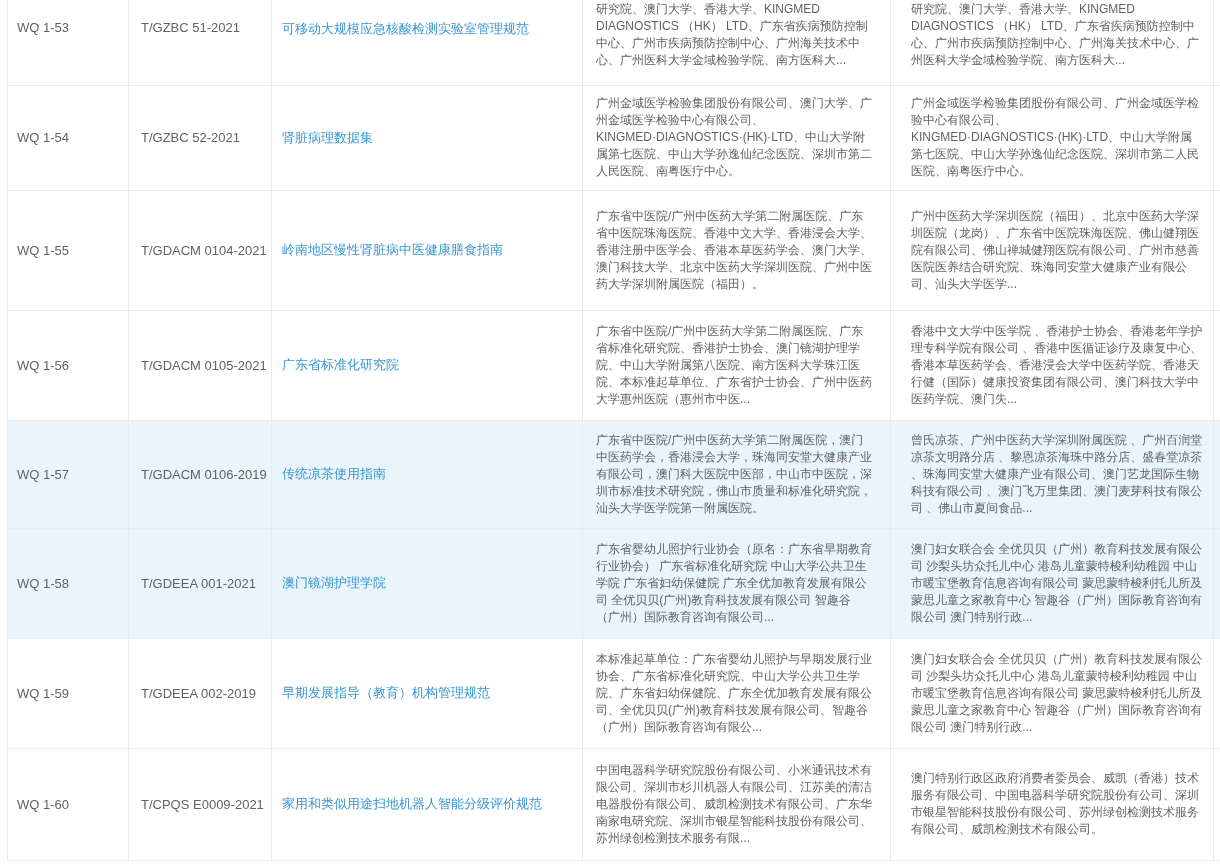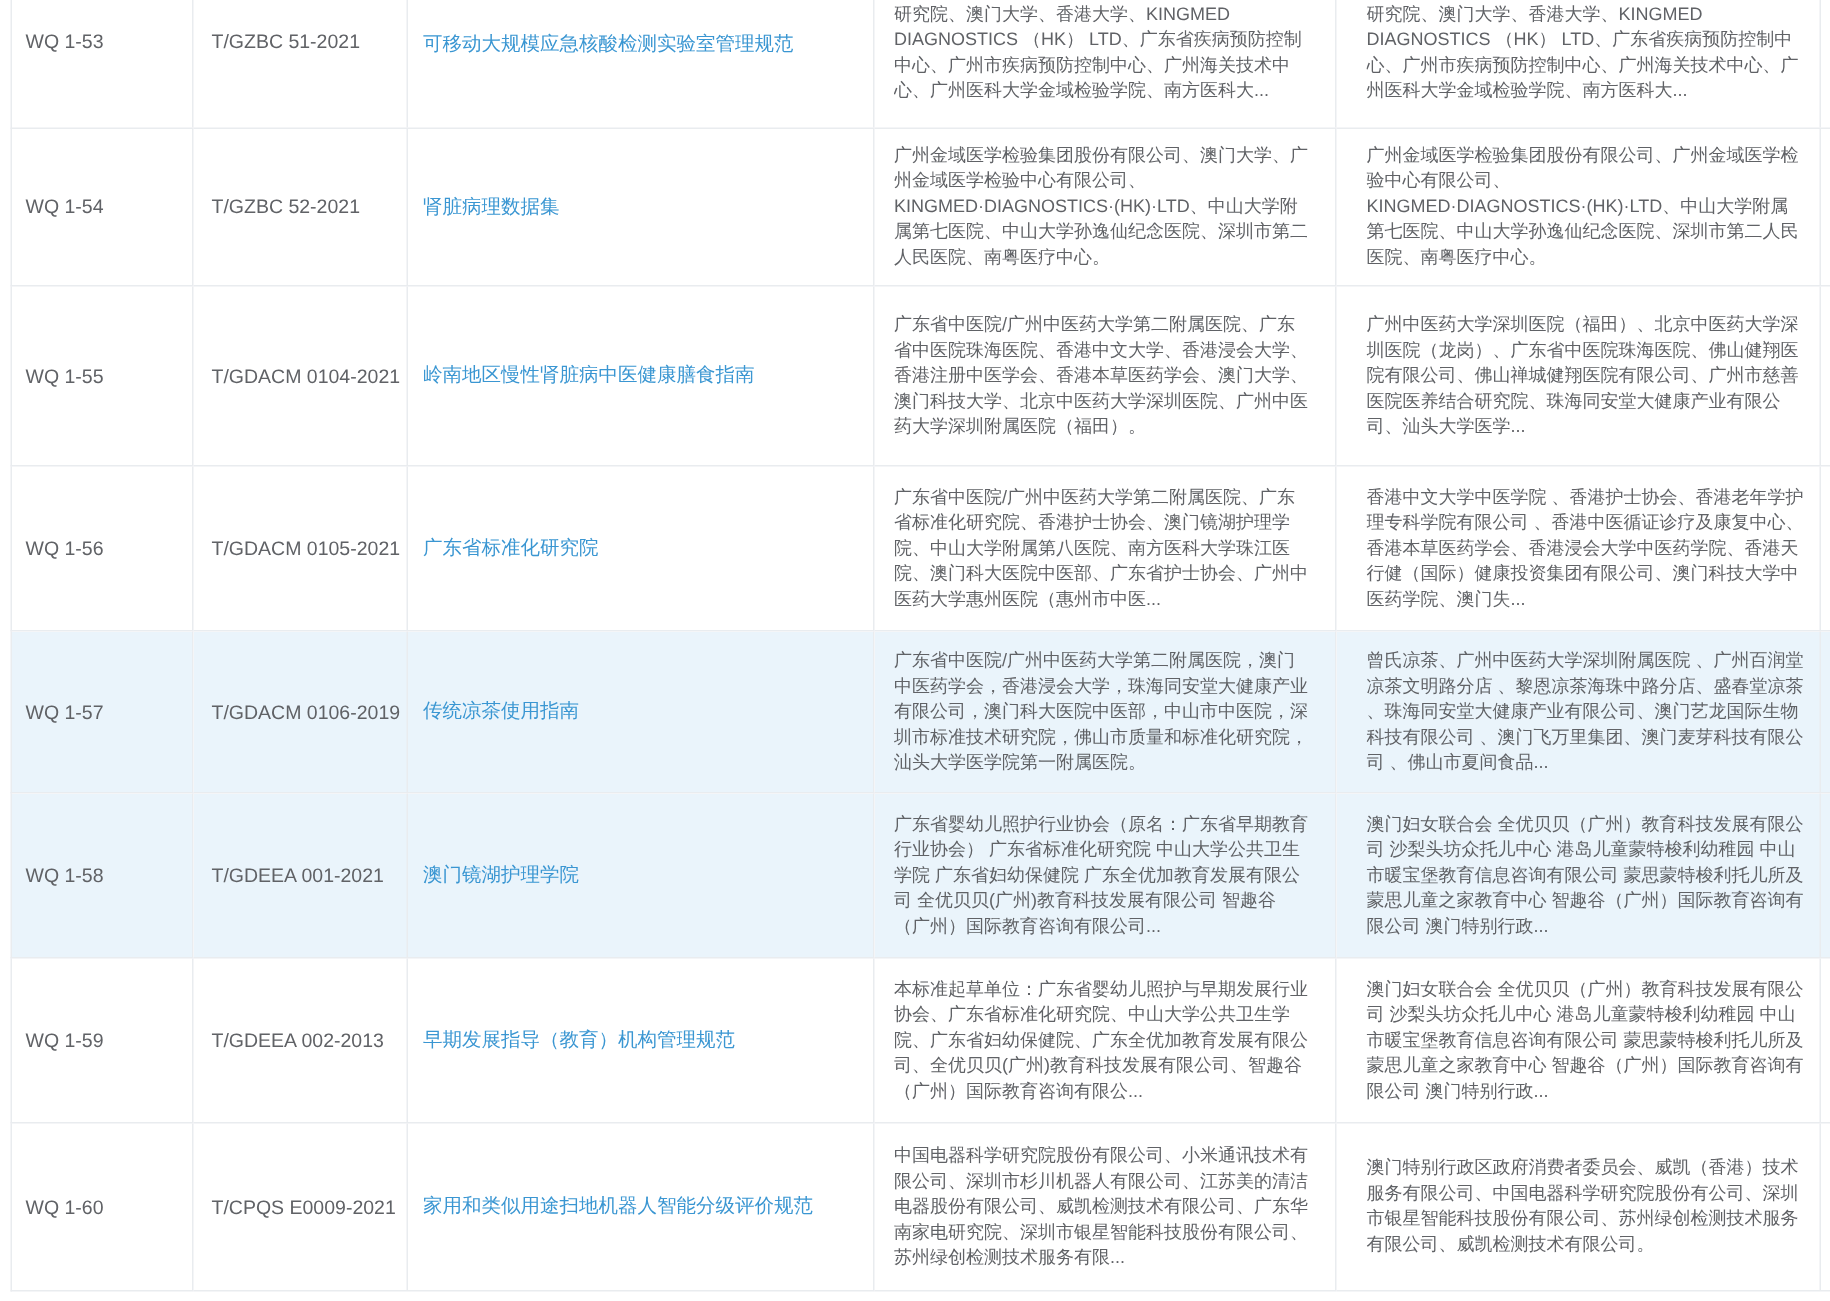--- a/index.html
+++ b/index.html
@@ -86,21 +86,21 @@
         <div class="cell c6">2023-04-24</div>
       </div>
 
       <div class="row" style="height: 110px;">
         <div class="cell c1">WQ 1-56</div>
         <div class="cell c2">T/GDACM 0105-2021</div>
         <div class="cell c3">
           <a class="title-link">广东省标准化研究院</a>
         </div>
         <div class="cell c4">
-          <div class="orgtext">广东省中医院/广州中医药大学第二附属医院、广东省标准化研究院、香港护士协会、澳门镜湖护理学院、中山大学附属第八医院、南方医科大学珠江医院、澳门科大医院中医部、广东省护士协会、广州中医药大学惠州医院（惠州市中医...</div>
+          <div class="orgtext">广东省中医院/广州中医药大学第二附属医院、广东省标准化研究院、香港护士协会、澳门镜湖护理学院、中山大学附属第八医院、南方医科大学珠江医院、本标准起草单位、广东省护士协会、广州中医药大学惠州医院（惠州市中医...</div>
         </div>
         <div class="cell c5">
           <div class="orgtext">香港中文大学中医学院 、香港护士协会、香港老年学护理专科学院有限公司 、香港中医循证诊疗及康复中心、香港本草医药学会、香港浸会大学中医药学院、香港天行健（国际）健康投资集团有限公司、澳门科技大学中医药学院、澳门失...</div>
         </div>
         <div class="cell c6">2023-04-24</div>
       </div>
 
       <div class="row highlight" style="height: 108px;">
         <div class="cell c1">WQ 1-57</div>
         <div class="cell c2">T/GDACM 0106-2019</div>
@@ -126,21 +126,21 @@
           <div class="orgtext">广东省婴幼儿照护行业协会（原名：广东省早期教育行业协会） 广东省标准化研究院 中山大学公共卫生学院 广东省妇幼保健院 广东全优加教育发展有限公司 全优贝贝(广州)教育科技发展有限公司 智趣谷（广州）国际教育咨询有限公司...</div>
         </div>
         <div class="cell c5">
           <div class="orgtext">澳门妇女联合会 全优贝贝（广州）教育科技发展有限公司 沙梨头坊众托儿中心 港岛儿童蒙特梭利幼稚园 中山市暖宝堡教育信息咨询有限公司 蒙思蒙特梭利托儿所及蒙思儿童之家教育中心 智趣谷（广州）国际教育咨询有限公司 澳门特别行政...</div>
         </div>
         <div class="cell c6">2023-04-24</div>
       </div>
 
       <div class="row" style="height: 110px;">
         <div class="cell c1">WQ 1-59</div>
-        <div class="cell c2">T/GDEEA 002-2013</div>
+        <div class="cell c2">T/GDEEA 002-2019</div>
         <div class="cell c3">
           <a class="title-link">早期发展指导（教育）机构管理规范</a>
         </div>
         <div class="cell c4">
           <div class="orgtext">本标准起草单位：广东省婴幼儿照护与早期发展行业协会、广东省标准化研究院、中山大学公共卫生学院、广东省妇幼保健院、广东全优加教育发展有限公司、全优贝贝(广州)教育科技发展有限公司、智趣谷（广州）国际教育咨询有限公...</div>
         </div>
         <div class="cell c5">
           <div class="orgtext">澳门妇女联合会 全优贝贝（广州）教育科技发展有限公司 沙梨头坊众托儿中心 港岛儿童蒙特梭利幼稚园 中山市暖宝堡教育信息咨询有限公司 蒙思蒙特梭利托儿所及蒙思儿童之家教育中心 智趣谷（广州）国际教育咨询有限公司 澳门特别行政...</div>
         </div>
         <div class="cell c6">2023-04-24</div>

